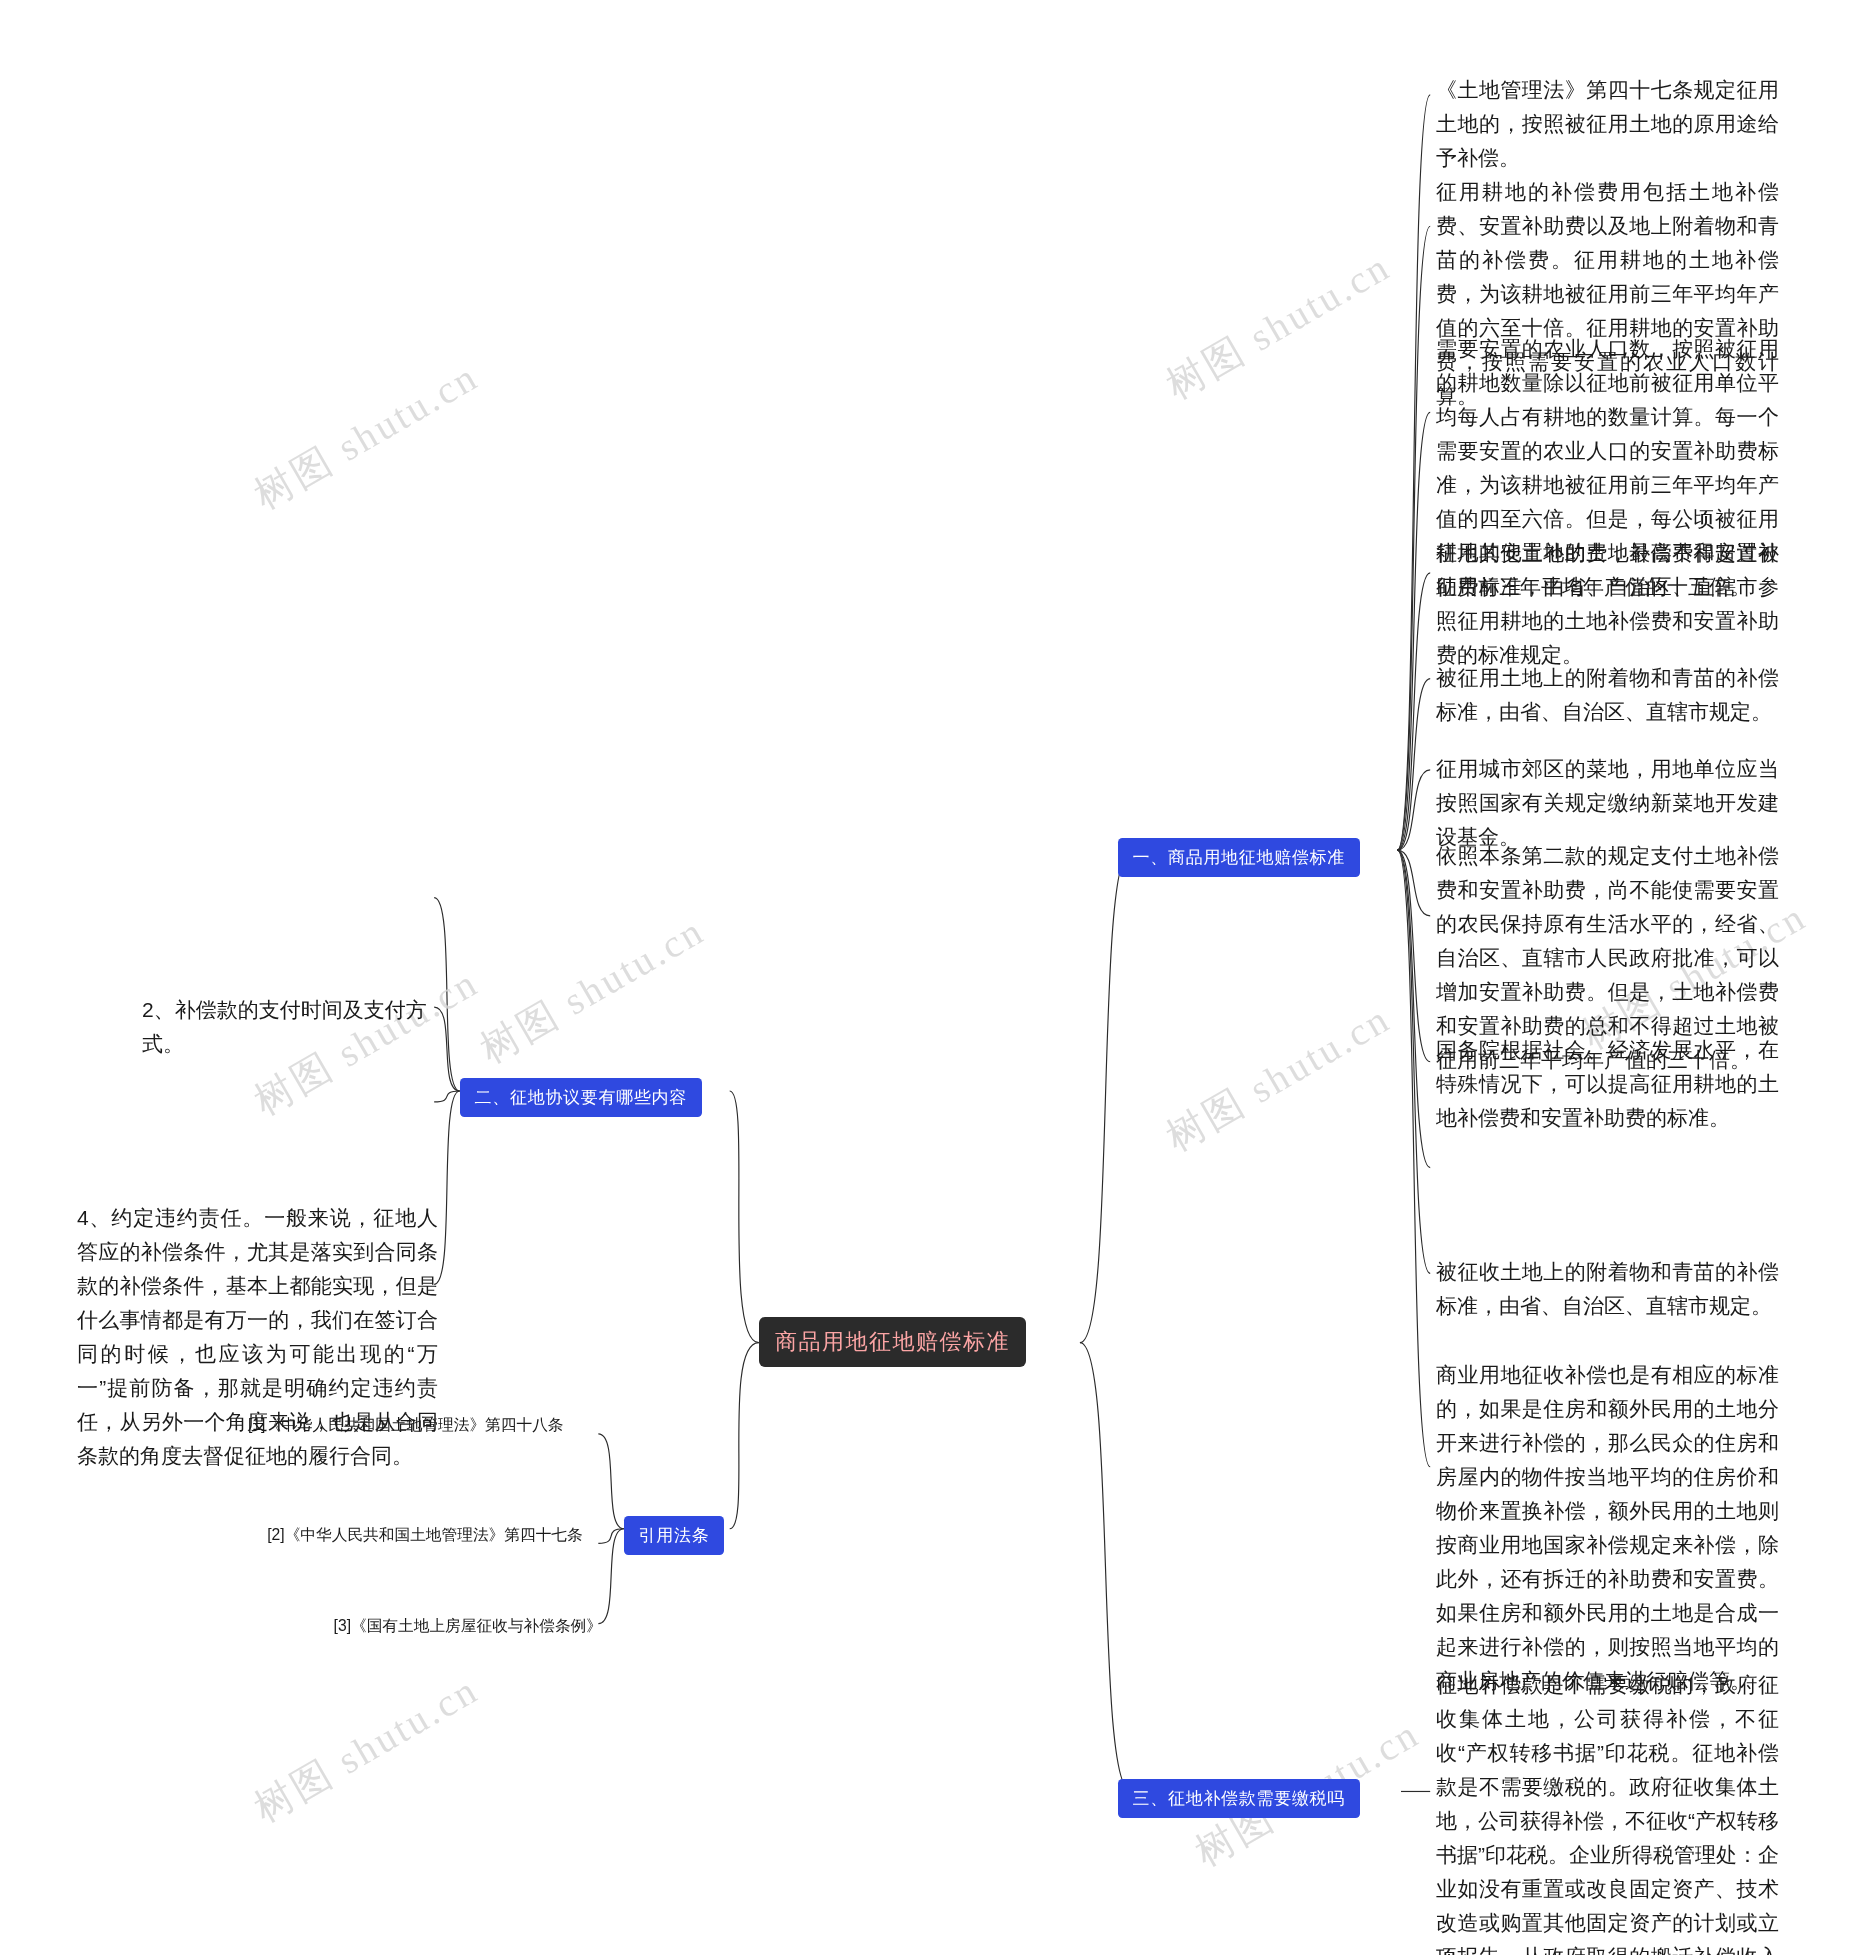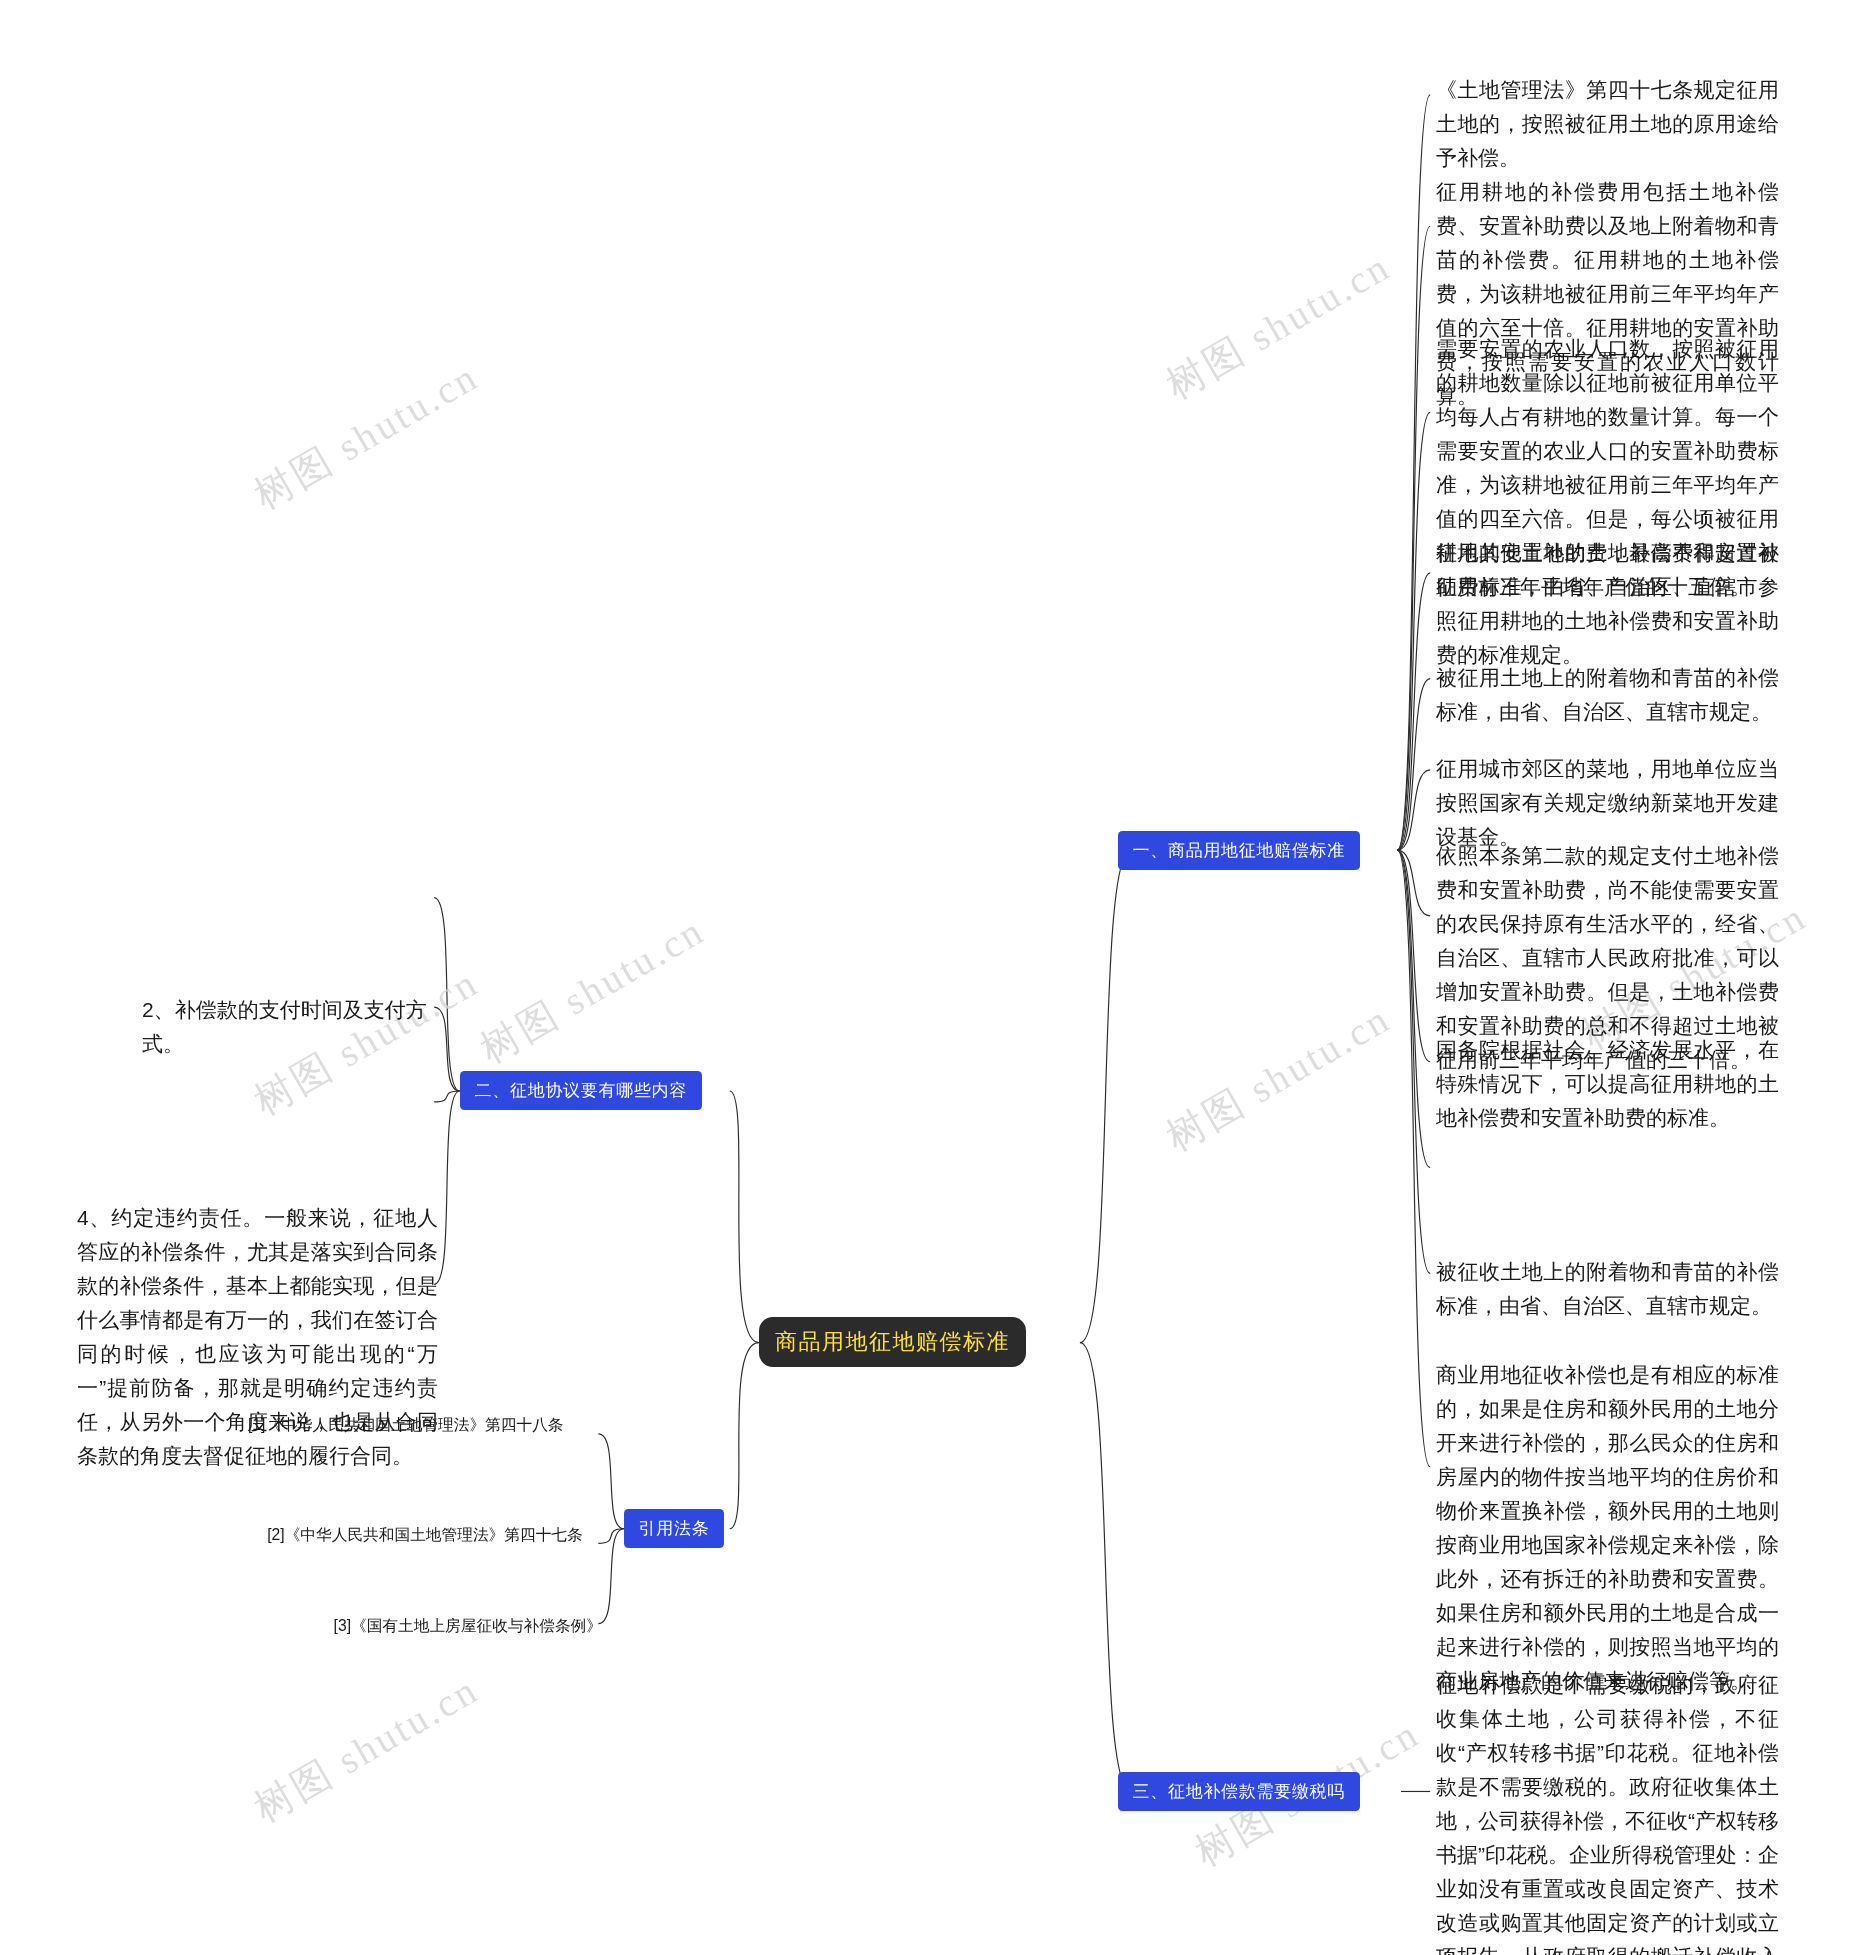--- a/index.html
+++ b/index.html
@@ -32,36 +32,37 @@
     font-family: "Liberation Serif", serif;
     opacity: .85;
   }
   
   .node {
     position: absolute;
     box-sizing: border-box;
   }
   .root {
     background: #2b2b2b;
-    color: #fde047;
+    color: #fca5a5;
     font-size: 22px;
     padding: 10.2px 16px;
-    border-radius: 14px;
+    border-radius: 6px;
     letter-spacing: 1.5px;
     white-space: nowrap;
     font-family: Liberation Serif, serif;
   }
   .branch {
     background: #2f49e0;
     color: #ffffff;
     font-size: 17px;
     padding: 8px 14.6px;
     border-radius: 4.4px;
     white-space: nowrap;
     letter-spacing: 0.7px;
+    margin-top: 7px;
   }
   .leaf {
     color: #1a1a1a;
     font-size: 21px;
     line-height: 1.62;
     text-align: justify;
   }
   .leaf-right { }
   .leaf-left { }
   .leaf-ref {

